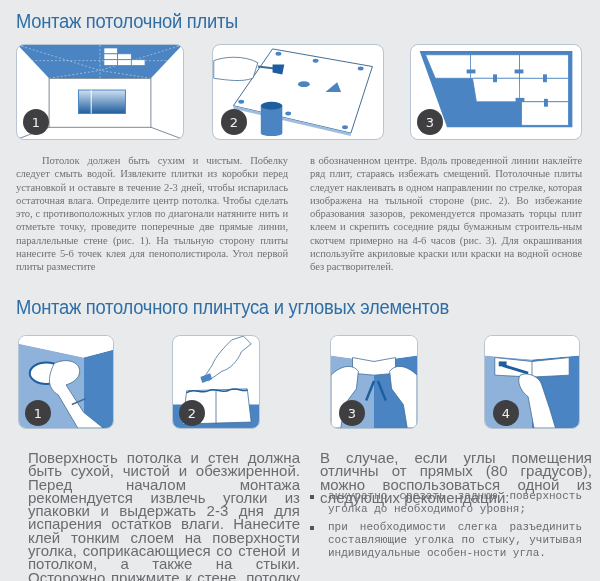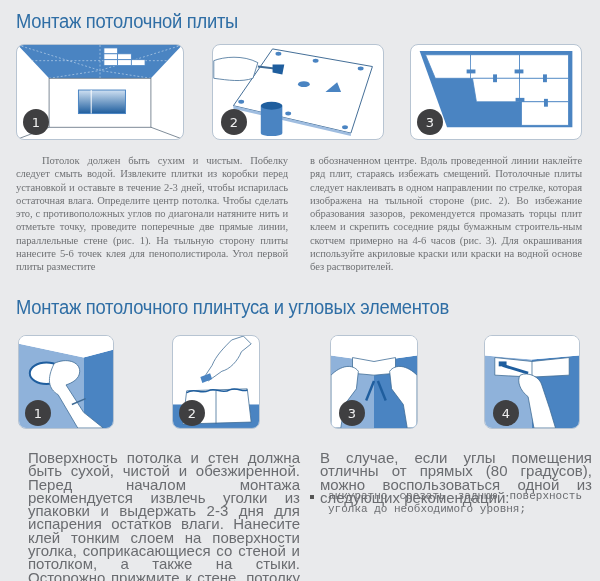--- a/index.html
+++ b/index.html
@@ -155,13 +155,14 @@
     <rect x="14" y="26" width="8" height="5" fill="#1f5e9e"></rect>
     <path d="M36,40 C44,36 56,42 58,50 L66,74 L72,94 L50,94 L44,62 C36,56 32,46 36,40Z" fill="#fff" stroke="#3f6b95" stroke-width="0.8"></path>
   </svg>
   <div class="badge" style="left:8px;top:64px;">4</div>
 </div>
 
 <p class="txt2" style="left:18px;top:441px;width:272px;">Поверхность потолка и стен должна быть сухой, чистой и обезжиренной. Перед началом монтажа рекомендуется извлечь уголки из упаковки и выдержать 2-3 дня для испарения остатков влаги. Нанесите клей тонким слоем на поверхности уголка, соприкасающиеся со стеной и потолком, а также на стыки. Осторожно прижмите к стене, потолку и в местах стыков; удалите остатки клея влажной губкой. Для окрашивания используйте водоэмульсионные или акриловые краски без содер-жания растворителей.</p>
 <p class="txt2" style="left:310px;top:441px;width:272px;">В случае, если углы помещения отличны от прямых (80 градусов), можно воспользоваться одной из следующих рекомендаций:</p>
 <ul class="bul" style="left:306px;top:490px;width:276px;">
   <li><span class="sq"></span><span>аккуратно срезать заднюю поверхность уголка до необходимого уровня;</span></li>
+  <li><span class="sq"></span><span>при необходимости слегка разъединить составляющие уголка по стыку, учитывая индивидуальные особен-ности угла.</span></li>
 </ul>
 
 </body></html>

